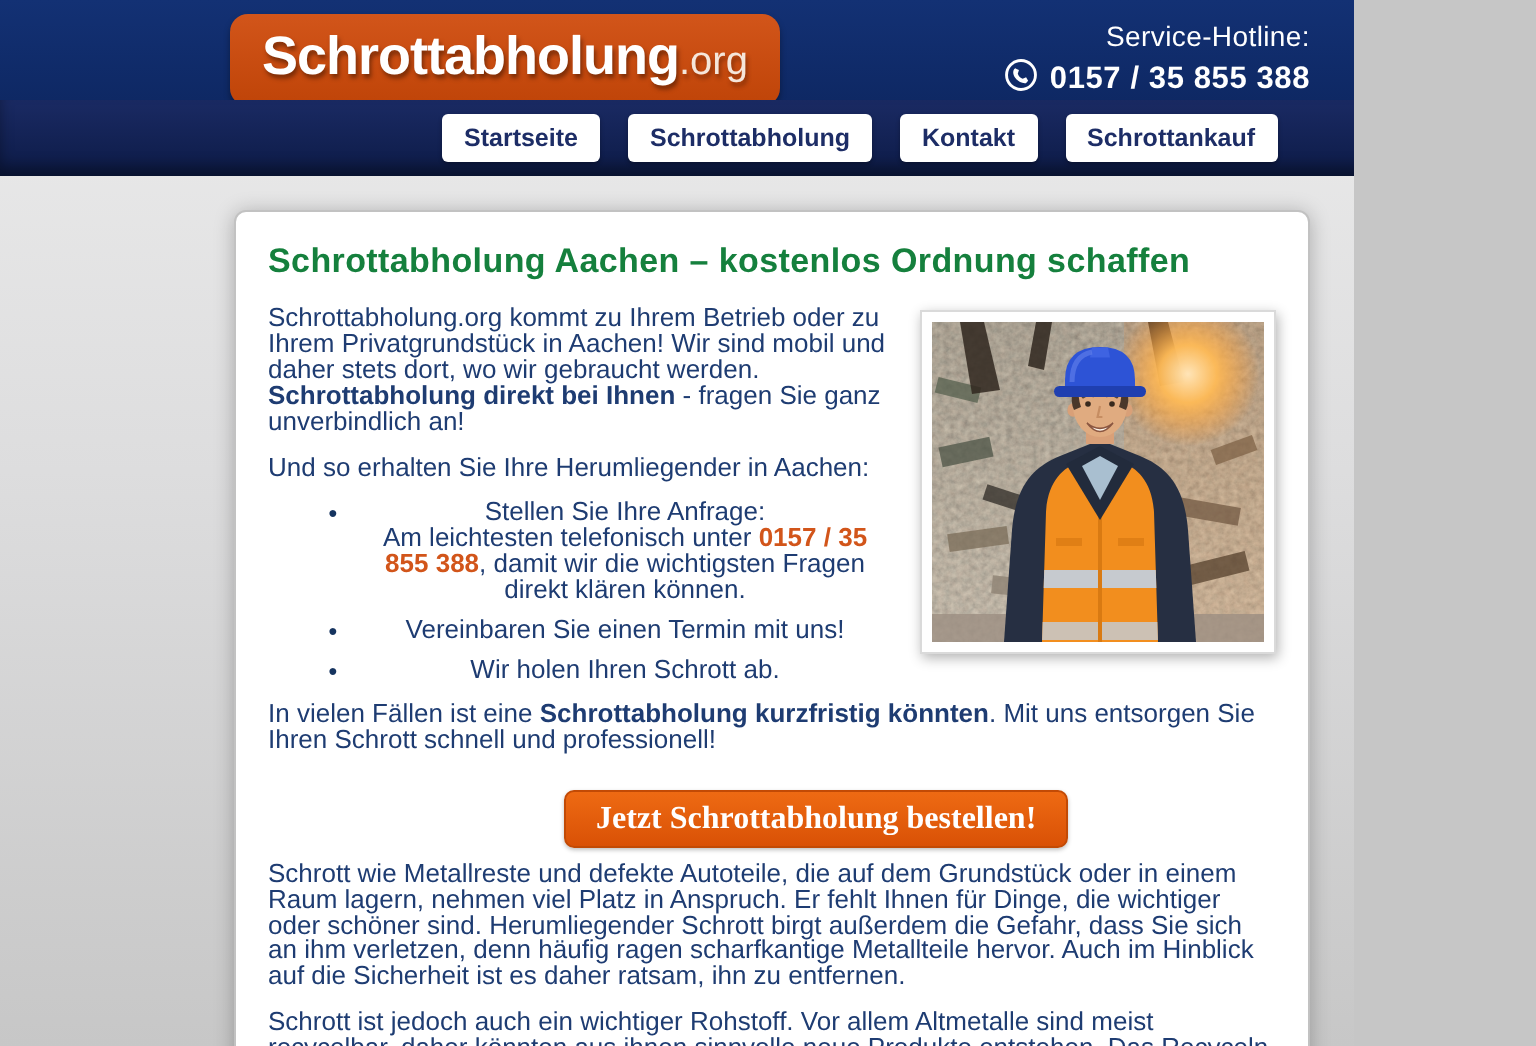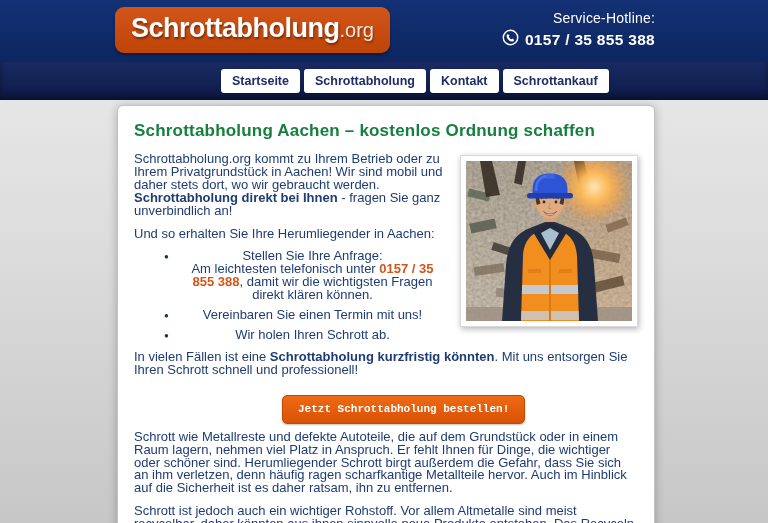--- a/index.html
+++ b/index.html
@@ -3,21 +3,21 @@
 <meta charset="utf-8">
 <style>
   * { box-sizing: border-box; }
   html,body { margin:0; padding:0; }
   body {
     width:768px; height:523px; overflow:hidden;
     font-family:"Liberation Sans", sans-serif;
     background:#c6c6c6;
   }
   .viewport {
-    position:relative; width:768px; height:523px; overflow:hidden;
+    position:relative; width:677px; height:523px; overflow:hidden;
     background:linear-gradient(180deg,#ececec 0%,#ddddde 45%,#c7c7c7 100%);
   }
 
   
   .header {
     position:absolute; top:0; left:0; width:768px; height:62px;
     background:linear-gradient(180deg,#133174,#0d2660);
   }
   .logo {
     position:absolute; left:115px; top:7px; height:46px;
@@ -34,24 +34,24 @@
     font-size:20px; font-weight:normal; color:#f5e6da;
     text-shadow:1px 2px 2px rgba(60,20,0,.45);
   }
   .hotline { position:absolute; right:113px; top:10px; text-align:right; color:#ffffff; }
   .hotline-label { font-size:14px; font-weight:400; letter-spacing:.2px; }
   .hotline-row { display:flex; align-items:center; justify-content:flex-end; gap:6px; margin-top:3px; cursor:pointer; }
   .hotline-number { font-size:15.5px; font-weight:bold; letter-spacing:.3px; }
 
   
   .nav {
-    position:absolute; top:62px; left:0; width:768px; height:38px;
+    position:absolute; top:50px; left:0; width:768px; height:38px;
     background:linear-gradient(180deg,#1a2a63,#0d1b47);
     box-shadow:inset 0 -5px 7px rgba(0,0,0,.35);
-    display:flex; align-items:center; gap:4px; padding-left:221px;
+    display:flex; align-items:center; gap:14px; padding-left:221px;
   }
   .nav-btn {
     background:#ffffff; color:#1d2d66;
     font-family:inherit; font-size:12.5px; font-weight:bold;
     padding:5px 11px; border:none; border-radius:3px; cursor:pointer;
     box-shadow:0 1px 2px rgba(0,0,0,.3);
   }
 
   
   .card {
@@ -81,21 +81,21 @@
   ul.steps { list-style:none; margin:9px 0 9px 30px; padding:0; }
   ul.steps li { position:relative; padding-left:15px; margin-bottom:7px;text-align:center; }
   ul.steps li::before {
     content:"\25CF"; position:absolute; left:0; top:1px;
     font-size:8px; color:#15335f;
   }
 
   .cta {
     display:inline-block; margin:8px 0 7px 148px;
     background:linear-gradient(180deg,#ee6a13,#d95106);
-    color:#ffffff; font-family:Liberation Mono, monospace; font-size:11px; font-weight:bold;
+    color:#ffffff; font-family:Liberation Serif, serif; font-size:16px; font-weight:bold;
     line-height:15px; padding:6px 15px;
     border:1px solid #c24a05; border-radius:5px; cursor:pointer;
     box-shadow:0 1px 2px rgba(0,0,0,.25);
   }
 </style>
 </head>
 <body>
 
 <div class="viewport">
 

